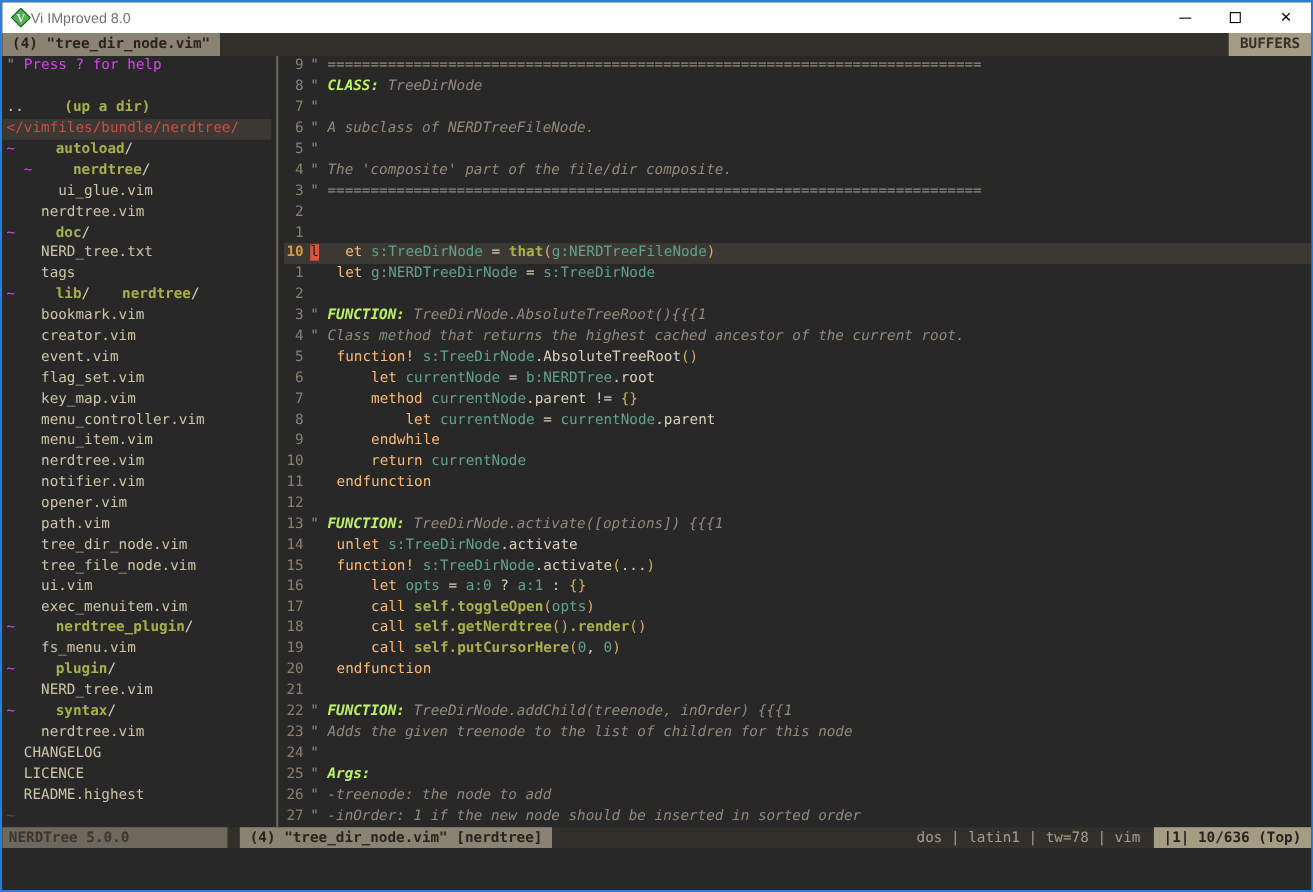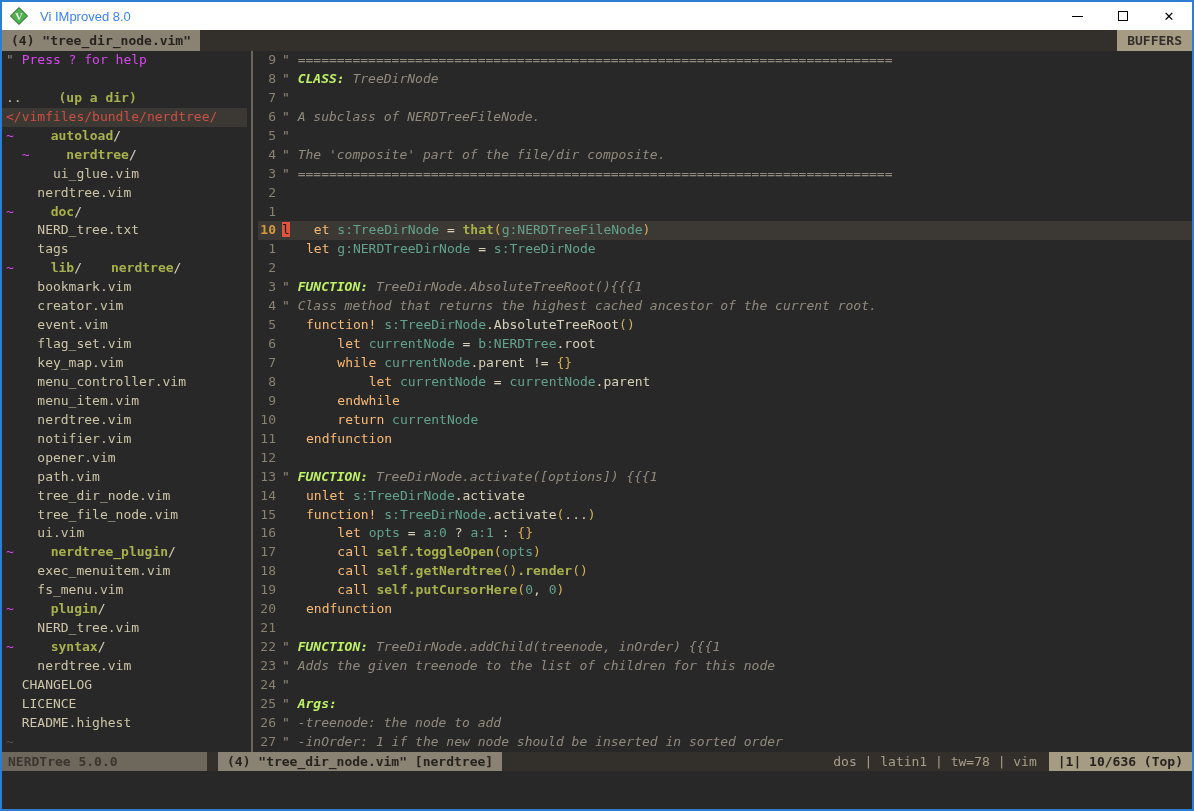--- a/index.html
+++ b/index.html
@@ -8,21 +8,21 @@
     width:1194px; height:811px;
     border:2px solid #2d7dd2;
     display:flex; flex-direction:column;
     background:#282828;
     font-family:"DejaVu Sans Mono", monospace;
     overflow:hidden;
   }
   
   .titlebar { height:28px; background:#ffffff; display:flex; align-items:center; flex:none; }
   .vim-icon { width:18px; height:18px; margin-left:8px; display:inline-block; flex:none; }
-  .title { margin-left:12px; font-family:"Liberation Sans", sans-serif; font-size:13px; color:#3b82f6; }
+  .title { margin-left:0; font-family:"Liberation Sans", sans-serif; font-size:13px; color:#737373; }
   .controls { margin-left:auto; display:flex; height:100%; }
   .ctrl { width:46px; height:100%; display:flex; align-items:center; justify-content:center; cursor:default; }
   .glyph-min { width:11px; height:1px; background:#000; display:block; }
   .glyph-max { width:10px; height:10px; border:1px solid #000; display:block; }
   .glyph-close { font-size:13px; color:#000; font-family:"DejaVu Sans", sans-serif; line-height:1; }
   
   .tabline { height:21px; background:#33302b; display:flex; flex:none; font-size:13px; line-height:21px; }
   .tab { background:#8a8273; color:#26231f; font-weight:bold; padding:0 9px; white-space:pre; }
   .tab-fill { flex:1; }
   .buffers { background:#a69c84; color:#33302b; font-weight:bold; padding:0 10px; }
@@ -116,22 +116,22 @@
         <div class="row"><span class="code"><span class="s-file">    key_map.vim</span></span></div>
         <div class="row"><span class="code"><span class="s-file">    menu_controller.vim</span></span></div>
         <div class="row"><span class="code"><span class="s-file">    menu_item.vim</span></span></div>
         <div class="row"><span class="code"><span class="s-file">    nerdtree.vim</span></span></div>
         <div class="row"><span class="code"><span class="s-file">    notifier.vim</span></span></div>
         <div class="row"><span class="code"><span class="s-file">    opener.vim</span></span></div>
         <div class="row"><span class="code"><span class="s-file">    path.vim</span></span></div>
         <div class="row"><span class="code"><span class="s-file">    tree_dir_node.vim</span></span></div>
         <div class="row"><span class="code"><span class="s-file">    tree_file_node.vim</span></span></div>
         <div class="row"><span class="code"><span class="s-file">    ui.vim</span></span></div>
+        <div class="row"><span class="code"><span class="s-file">    exec_menuitem.vim</span></span></div>
         <div class="row"><span class="code"><span class="s-grn">~ </span><span class="s-grnb">nerdtree_plugin</span><span class="s-fg">/</span></span></div>
-        <div class="row"><span class="code"><span class="s-file">    exec_menuitem.vim</span></span></div>
         <div class="row"><span class="code"><span class="s-file">    fs_menu.vim</span></span></div>
         <div class="row"><span class="code"><span class="s-grn">~ </span><span class="s-grnb">plugin</span><span class="s-fg">/</span></span></div>
         <div class="row"><span class="code"><span class="s-file">    NERD_tree.vim</span></span></div>
         <div class="row"><span class="code"><span class="s-grn">~ </span><span class="s-grnb">syntax</span><span class="s-fg">/</span></span></div>
         <div class="row"><span class="code"><span class="s-file">    nerdtree.vim</span></span></div>
         <div class="row"><span class="code"><span class="s-file">  CHANGELOG</span></span></div>
         <div class="row"><span class="code"><span class="s-file">  LICENCE</span></span></div>
         <div class="row"><span class="code"><span class="s-file">  README.highest</span></span></div>
         <div class="row"><span class="code"><span class="s-dim">~</span></span></div>
       </div>
@@ -148,21 +148,21 @@
         <div class="row"><span class="num">3</span><span class="code"><span class="s-cm">" ============================================================================</span></span></div>
         <div class="row"><span class="num">2</span><span class="code"></span></div>
         <div class="row"><span class="num">1</span><span class="code"></span></div>
         <div class="row current"><span class="num curnum">10</span><span class="code"><span class="s-cur">l</span><span class="s-kw">et</span><span class="s-fg"> </span><span class="s-id">s:TreeDirNode</span><span class="s-fg"> = </span><span class="s-fn">that</span><span class="s-pr">(</span><span class="s-id">g:NERDTreeFileNode</span><span class="s-pr">)</span></span></div>
         <div class="row"><span class="num">1</span><span class="code"><span class="s-kw">let</span><span class="s-fg"> </span><span class="s-id">g:NERDTreeDirNode</span><span class="s-fg"> = </span><span class="s-id">s:TreeDirNode</span></span></div>
         <div class="row"><span class="num">2</span><span class="code"></span></div>
         <div class="row"><span class="num">3</span><span class="code"><span class="s-cm">" </span><span class="s-cmb">FUNCTION:</span><span class="s-cm"> TreeDirNode.AbsoluteTreeRoot(){{{1</span></span></div>
         <div class="row"><span class="num">4</span><span class="code"><span class="s-cm">" Class method that returns the highest cached ancestor of the current root.</span></span></div>
         <div class="row"><span class="num">5</span><span class="code"><span class="s-kw">function!</span><span class="s-fg"> </span><span class="s-id">s:TreeDirNode</span><span class="s-fg">.AbsoluteTreeRoot</span><span class="s-pr">()</span></span></div>
         <div class="row"><span class="num">6</span><span class="code"><span class="s-fg">    </span><span class="s-kw">let</span><span class="s-fg"> </span><span class="s-id">currentNode</span><span class="s-fg"> = </span><span class="s-id">b:NERDTree</span><span class="s-fg">.root</span></span></div>
-        <div class="row"><span class="num">7</span><span class="code"><span class="s-fg">    </span><span class="s-kw">while</span><span class="s-fg"> </span><span class="s-id">currentNode</span><span class="s-fg">.parent != </span><span class="s-pr">{}</span></span></div>
+        <div class="row"><span class="num">7</span><span class="code"><span class="s-fg">    </span><span class="s-kw">method</span><span class="s-fg"> </span><span class="s-id">currentNode</span><span class="s-fg">.parent != </span><span class="s-pr">{}</span></span></div>
         <div class="row"><span class="num">8</span><span class="code"><span class="s-fg">        </span><span class="s-kw">let</span><span class="s-fg"> </span><span class="s-id">currentNode</span><span class="s-fg"> = </span><span class="s-id">currentNode</span><span class="s-fg">.parent</span></span></div>
         <div class="row"><span class="num">9</span><span class="code"><span class="s-fg">    </span><span class="s-kw">endwhile</span></span></div>
         <div class="row"><span class="num">10</span><span class="code"><span class="s-fg">    </span><span class="s-kw">return</span><span class="s-fg"> </span><span class="s-id">currentNode</span></span></div>
         <div class="row"><span class="num">11</span><span class="code"><span class="s-kw">endfunction</span></span></div>
         <div class="row"><span class="num">12</span><span class="code"></span></div>
         <div class="row"><span class="num">13</span><span class="code"><span class="s-cm">" </span><span class="s-cmb">FUNCTION:</span><span class="s-cm"> TreeDirNode.activate([options]) {{{1</span></span></div>
         <div class="row"><span class="num">14</span><span class="code"><span class="s-kw">unlet</span><span class="s-fg"> </span><span class="s-id">s:TreeDirNode</span><span class="s-fg">.activate</span></span></div>
         <div class="row"><span class="num">15</span><span class="code"><span class="s-kw">function!</span><span class="s-fg"> </span><span class="s-id">s:TreeDirNode</span><span class="s-fg">.activate</span><span class="s-pr">(</span><span class="s-fg">...</span><span class="s-pr">)</span></span></div>
         <div class="row"><span class="num">16</span><span class="code"><span class="s-fg">    </span><span class="s-kw">let</span><span class="s-fg"> </span><span class="s-id">opts</span><span class="s-fg"> = </span><span class="s-id">a:0</span><span class="s-fg"> ? </span><span class="s-id">a:1</span><span class="s-fg"> : </span><span class="s-pr">{}</span></span></div>
         <div class="row"><span class="num">17</span><span class="code"><span class="s-fg">    </span><span class="s-kw">call</span><span class="s-fg"> </span><span class="s-fn">self.toggleOpen</span><span class="s-pr">(</span><span class="s-id">opts</span><span class="s-pr">)</span></span></div>

